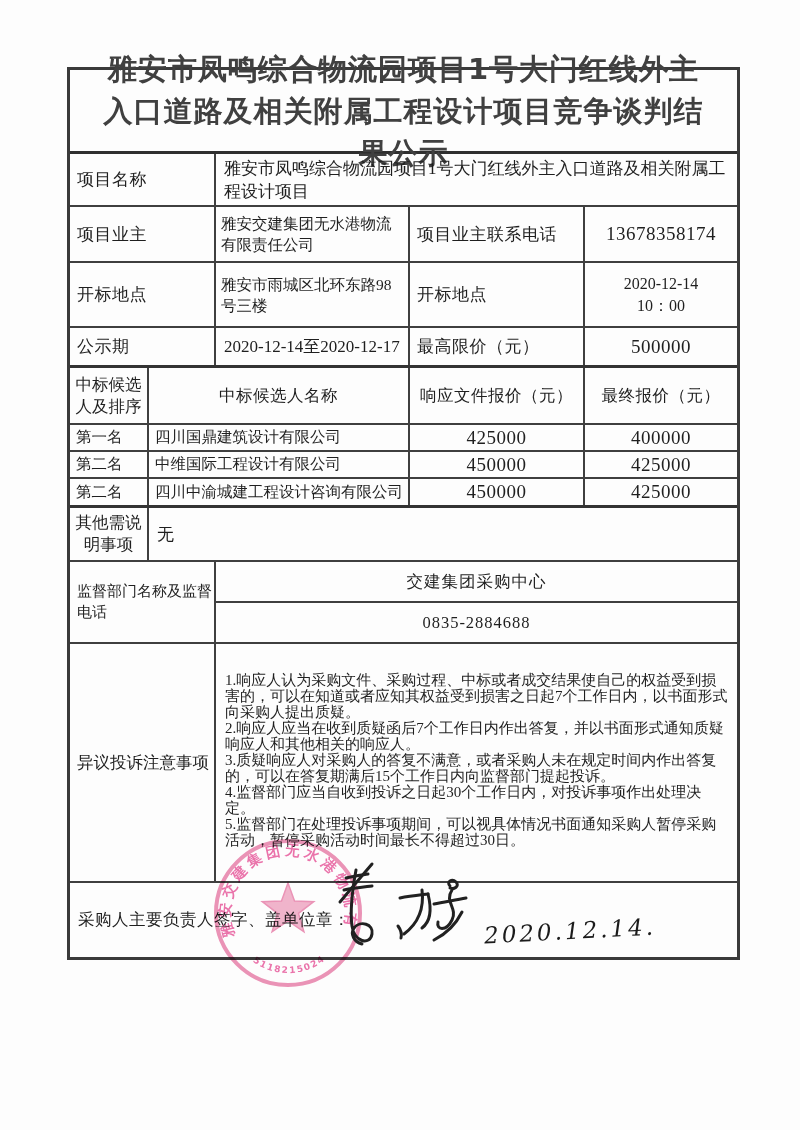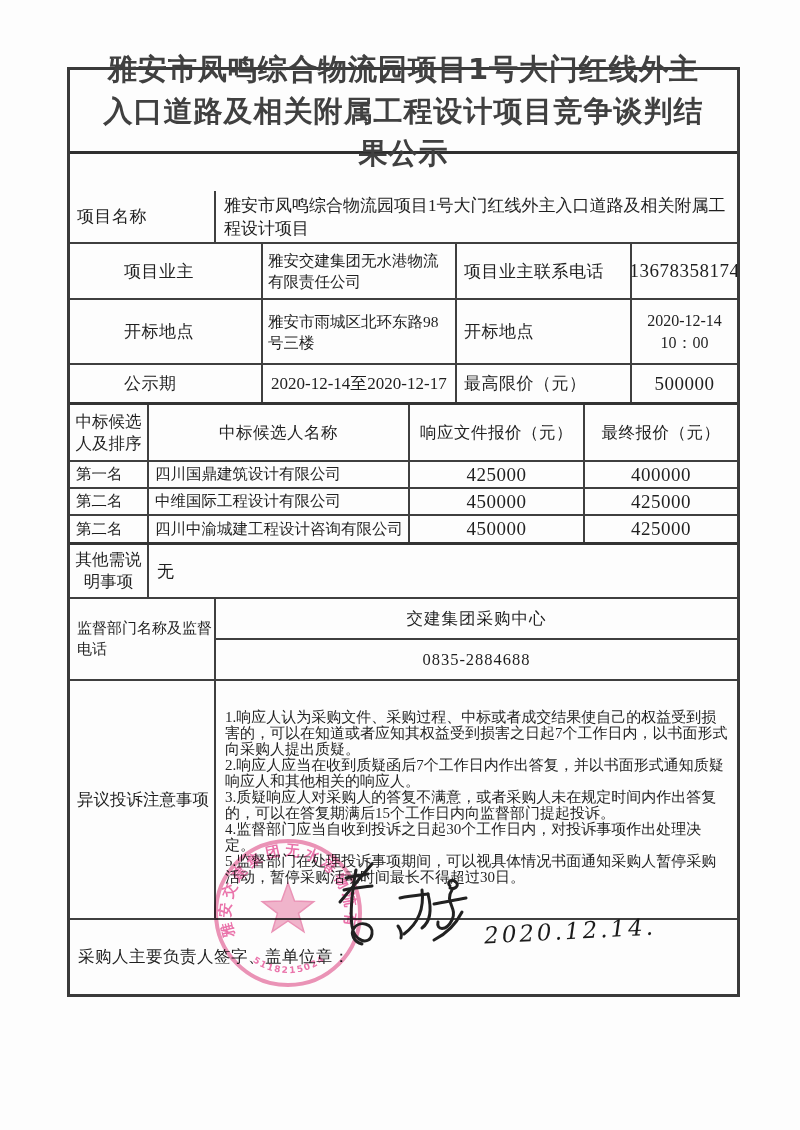--- a/index.html
+++ b/index.html
@@ -19,33 +19,33 @@
     background:transparent;
   }
   .row { display:grid; border-bottom:2px solid #3f3f3f; }
   .row:last-child { border-bottom:none; }
   .row.thick-bottom { border-bottom:3px solid #333; }
   .cell { border-right:2px solid #3f3f3f; display:flex; align-items:center; overflow:hidden; }
   .cell:last-child { border-right:none; }
 
   
   .cols-a { grid-template-columns:146px 1fr; }                       
-  .cols-b { grid-template-columns:146px 194px 175px 1fr;padding-left:47px; }          
+  .cols-b { grid-template-columns:146px 194px 175px 1fr; }          
   .cols-c { grid-template-columns:79px 261px 175px 1fr; }           
   .cols-d { grid-template-columns:79px 1fr; }                       
 
   .h-title { height:84px; align-items:center; justify-content:center; display:flex; border-bottom:3px solid #2f2f2f; }
   .title-text {
     font-family:"DejaVu Sans","Liberation Sans",sans-serif;
     font-weight:700; font-size:29px; line-height:42px;
     letter-spacing:1px; text-align:center; color:#404040;
     padding:0 24px;
   }
 
-  .h-r1 { height:53px;margin-top:37px; } .h-r2 { height:56px; } .h-r3 { height:65px; } .h-r4 { height:40px; }
+  .h-r1 { height:53px; } .h-r2 { height:56px; } .h-r3 { height:65px; } .h-r4 { height:40px; }
   .h-hd { height:57px; } .h-c  { height:27px; } .h-c3 { height:29px; }
   .h-ot { height:54px; } .h-sv { height:82px; } .h-ob { height:239px; } .h-sg { height:74px; }
 
   .label { font-size:17px; padding-left:7px; letter-spacing:0.5px; }
   .label.small { font-size:15px; letter-spacing:0; line-height:21px; }
   .val   { font-size:17px; padding:2px 8px; line-height:23px; }
   .val.s { font-size:15.5px; padding:2px 5px; line-height:21px; }
   .center { justify-content:center; text-align:center; }
   .num { font-size:19px; letter-spacing:0.5px; }
   .two-line { flex-direction:column; justify-content:center; line-height:22px; font-size:16px; }

